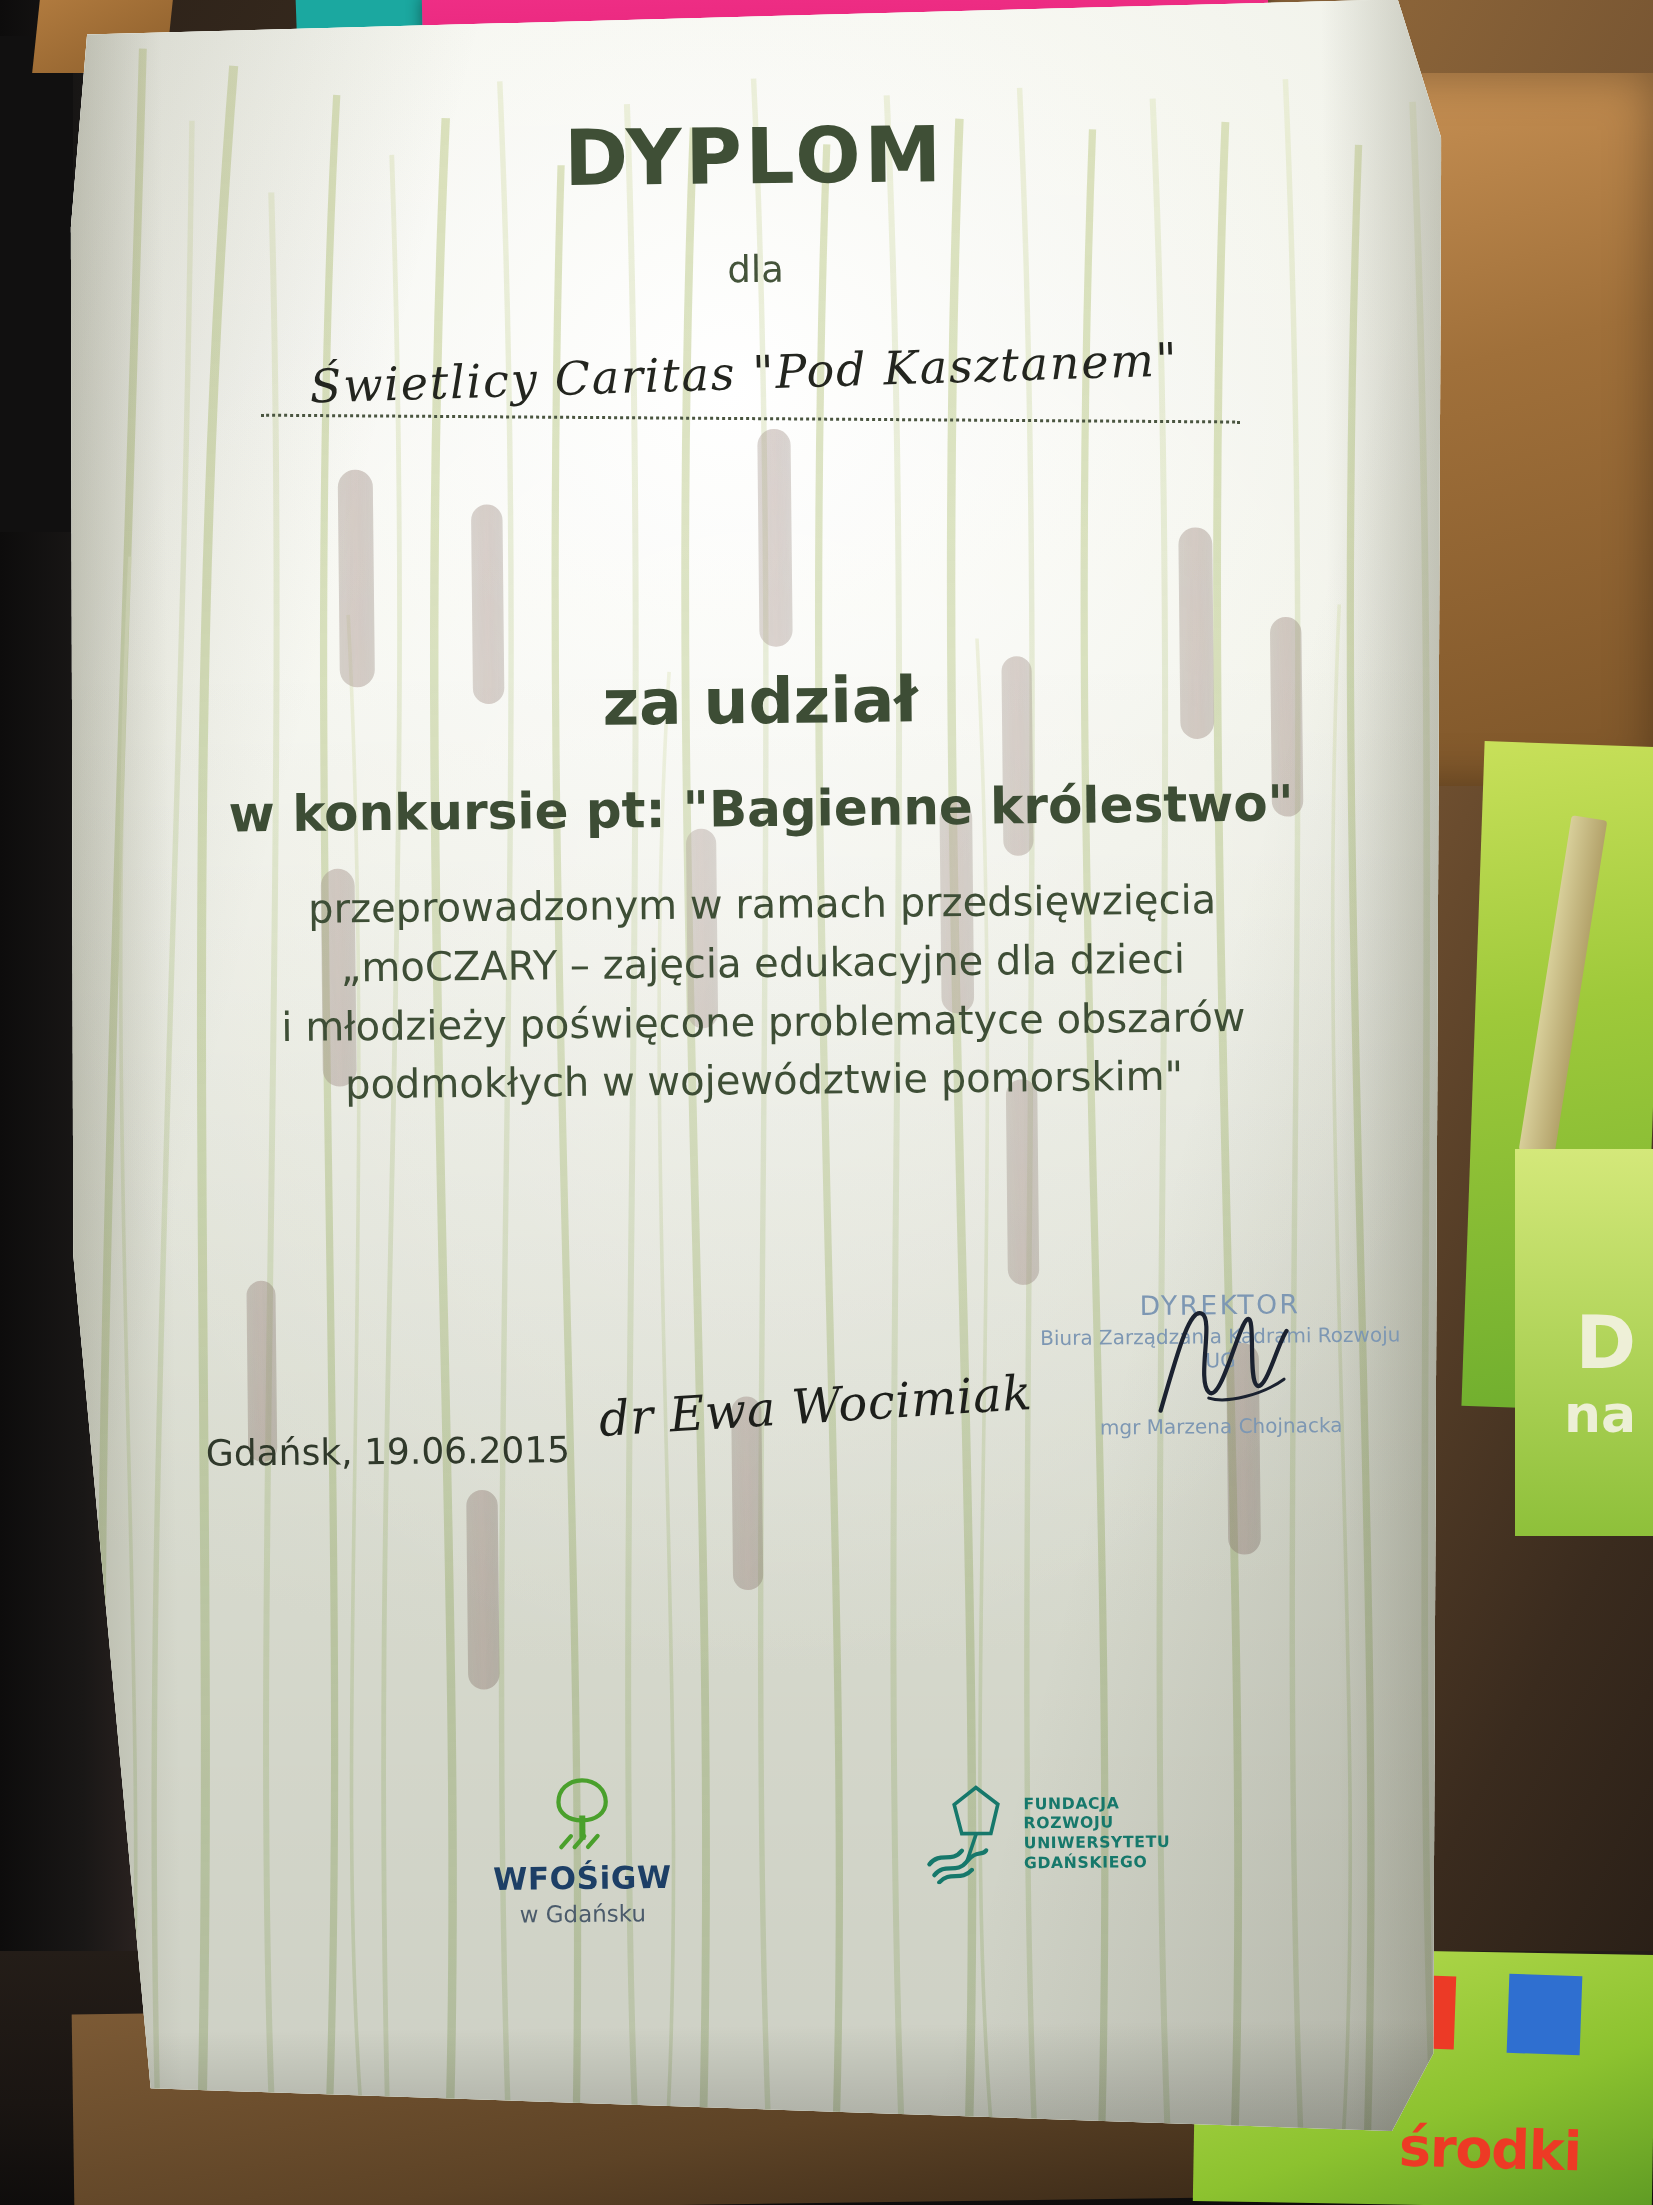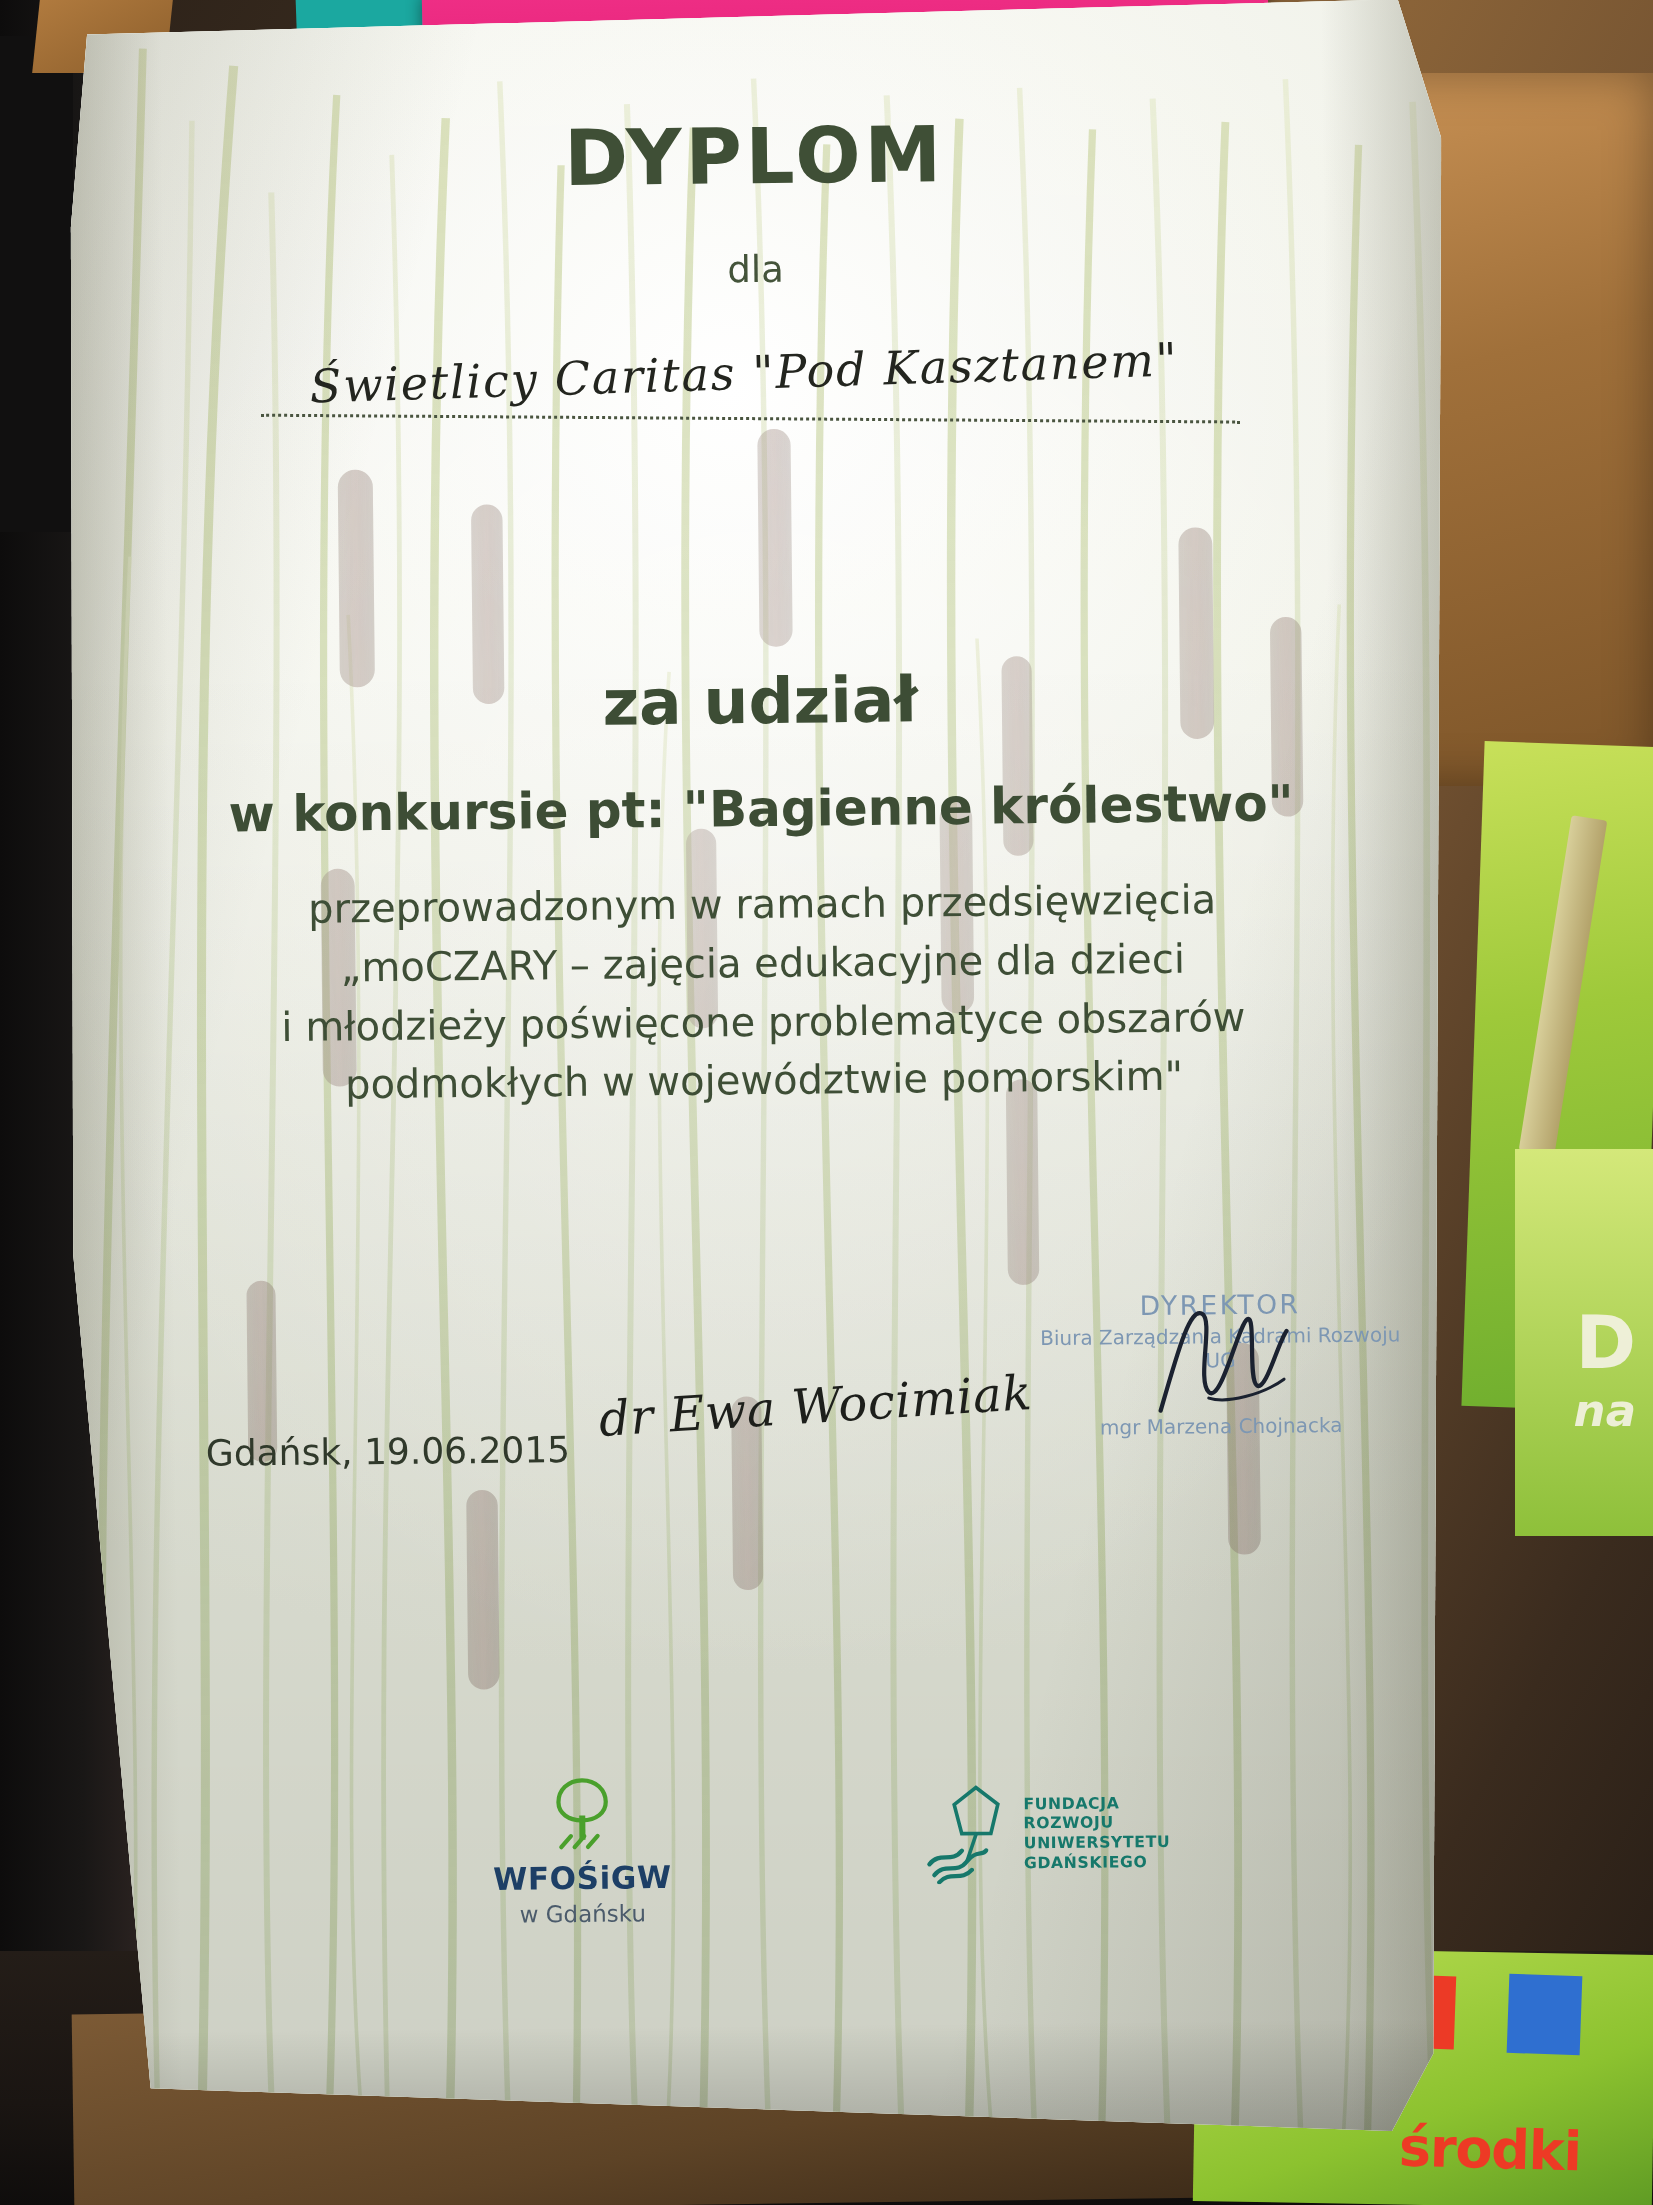--- a/index.html
+++ b/index.html
@@ -108,22 +108,21 @@
     position: absolute;
     right: 18px; top: 1300px;
     color: #f5f3e5;
     font-size: 73px;
     font-weight: bold;
     font-family: "DejaVu Sans", sans-serif;
     opacity: 0.9;
   }
   .bg-book-letter.small {
     top: 1384px;
-    font-size: 45px;
-    font-style: italic;
+    font-size: 52px;
   }
   .bg-bottom-strip {
     position: absolute;
     left: 0; bottom: 0;
     width: 1654px; height: 254px;
     background: linear-gradient(180deg, #241d18 0%, #1a1512 60%, #0f0d0c 100%);
   }
   .bg-cardboard {
     position: absolute;
     left: 73px; bottom: 0;

